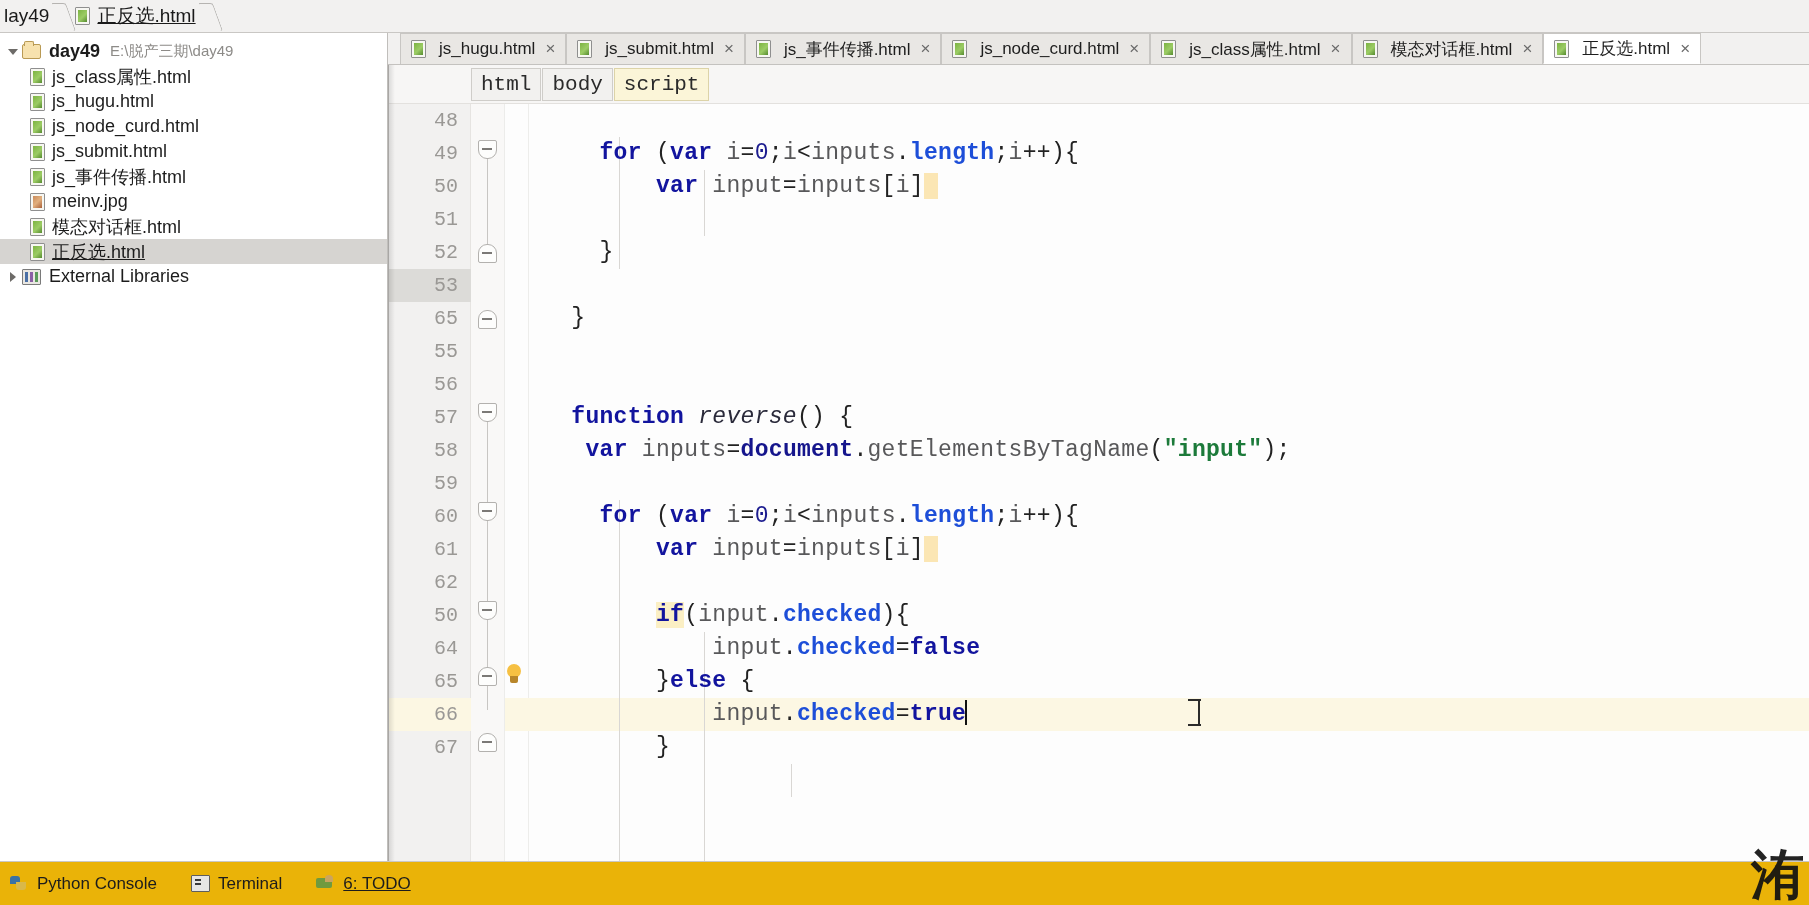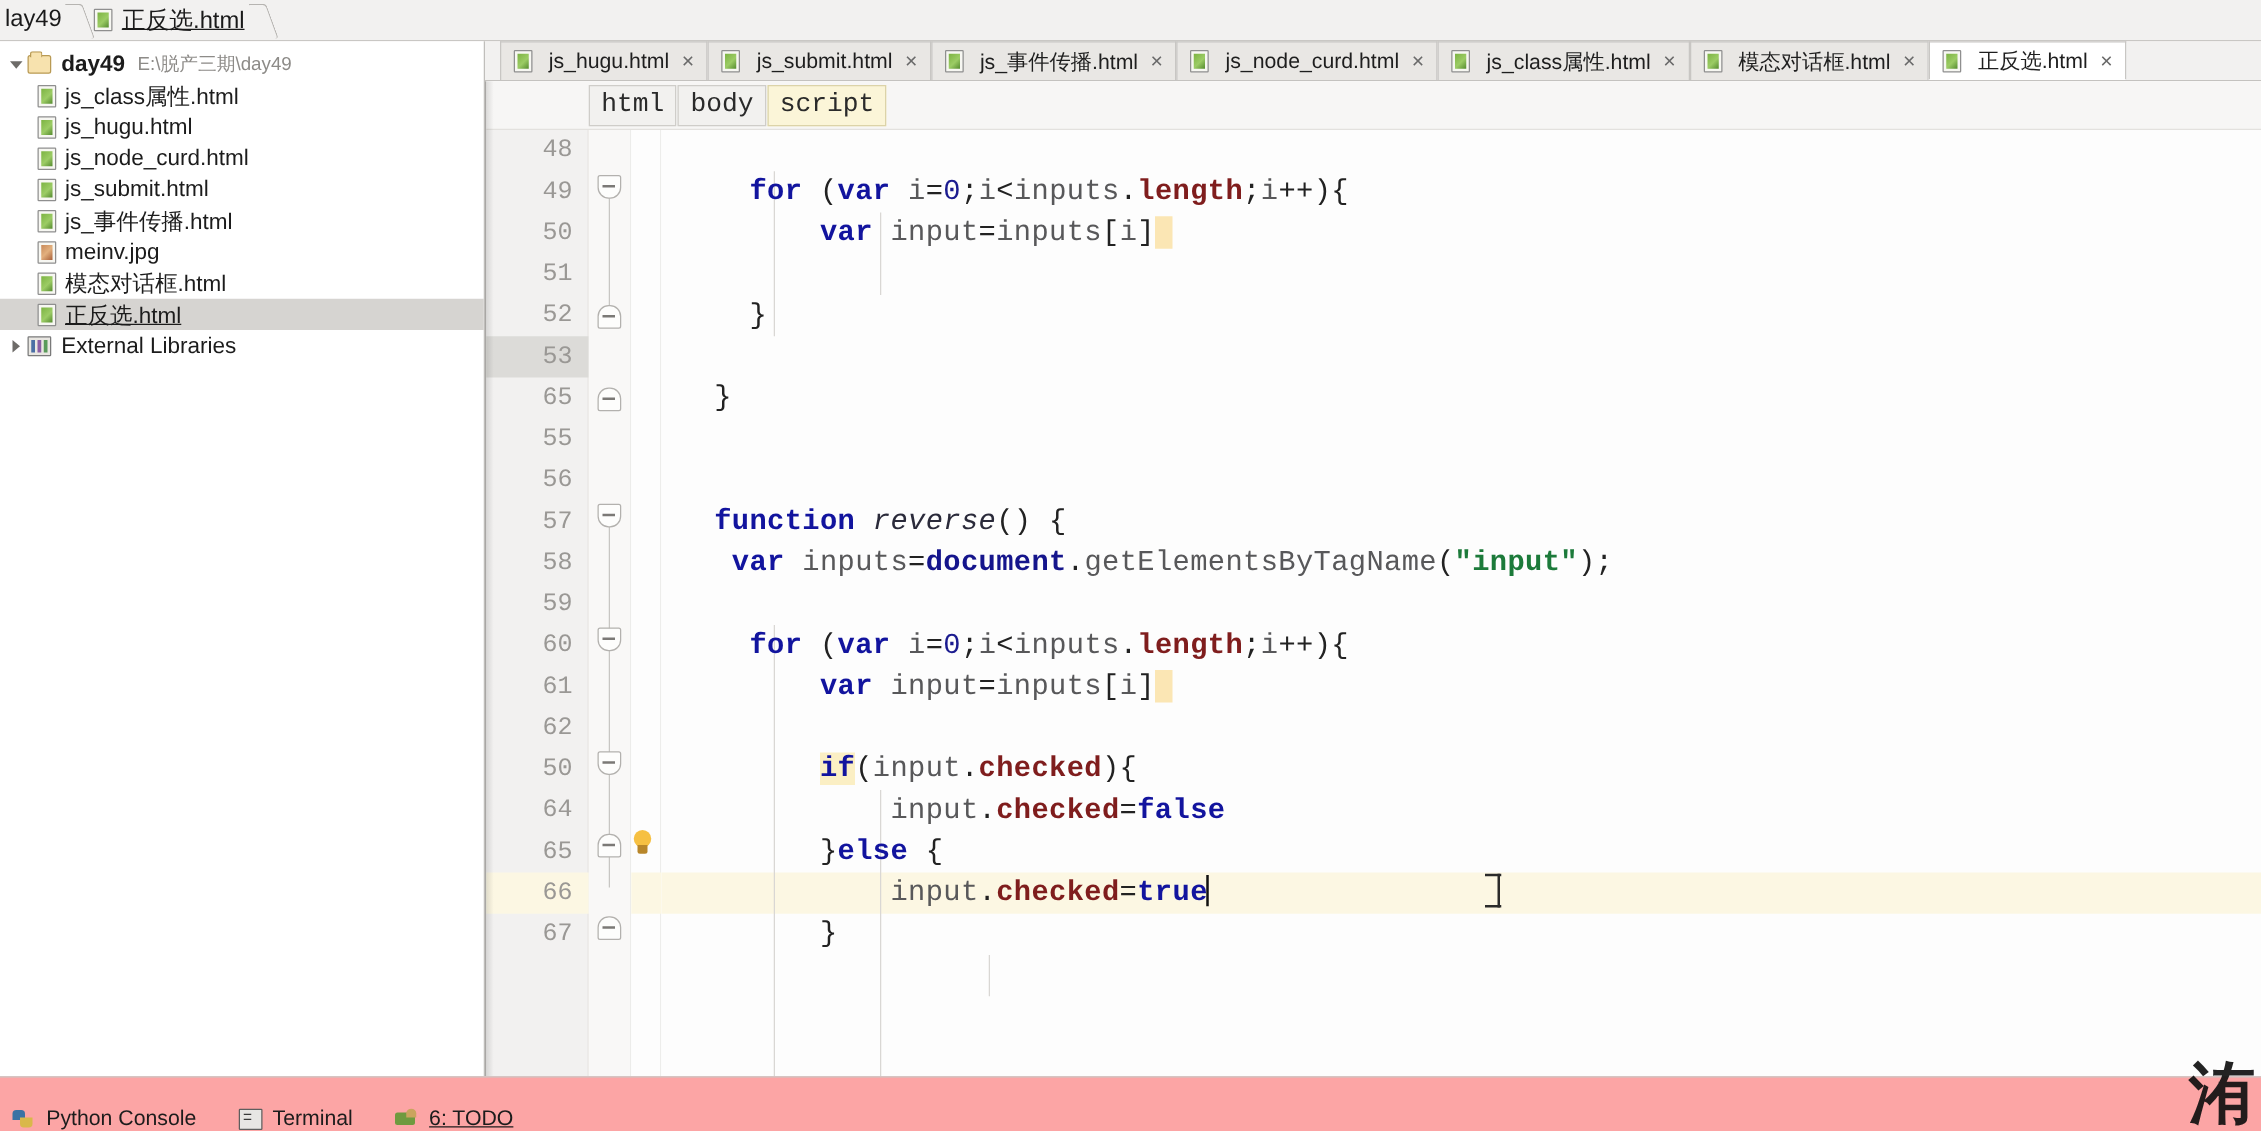--- a/index.html
+++ b/index.html
@@ -235,21 +235,21 @@
     position: absolute; left: 0; width: 1281px; height: 33px; line-height: 33px;
     font-family: "Liberation Mono", monospace; font-size: 23px; white-space: pre;
     color: #222; letter-spacing: 0.3px;
   }
   .indent-guide {
     position: absolute; width: 1px; background: #d9d7d4;
   }
   .kw { color: #12149e; font-weight: bold; }
   .kw2 { color: #15158c; font-weight: bold; }
   .pl { color: #58585a; }
-  .prop { color: #7f1d1d; font-weight: bold; margin-top: 12px; }
+  .prop { color: #1d4ed8; font-weight: bold; margin-top: 12px; }
   .num { color: #1b1b8f; }
   .str { color: #1c7a3a; font-weight: bold; }
   .fn-it { color: #2a2a3a; font-style: italic; }
   .dim { color: #7a7a7c; }
   .kw-hl { background: #fbefc4; }
   .tokhl { background: #fbe6b4; }
   .caret {
     display: inline-block; width: 2px; height: 25px; background: #111;
     vertical-align: -5px; margin: 0 -1px;
   }
@@ -261,22 +261,22 @@
   }
   .mousecursor::before { top: 0; }
   .mousecursor::after { bottom: 0; }
   .mousecursor span {
     position: absolute; left: 5px; top: 0; width: 2px; height: 27px; background: #2b2b2b;
   }
 
   
   .statusbar {
     position: absolute; left: 0; top: 861px; width: 1809px; height: 44px;
-    background: #fca5a5; border-top: 1px solid #cac8c5;
-    display: flex; align-items: flex-end; gap: 34px; padding-left: 10px;
+    background: #eab308; border-top: 1px solid #cac8c5;
+    display: flex; align-items: center; gap: 34px; padding-left: 10px;
   }
   .sb-item { display: flex; align-items: center; gap: 8px; font-size: 17px; color: #1c1c1c; }
   .sb-ico { width: 19px; height: 17px; position: relative; }
   .ico-py::before {
     content: ""; position: absolute; left: 0; top: 1px; width: 10px; height: 8px;
     background: #3b72a4; border-radius: 3px 3px 0 0;
   }
   .ico-py::after {
     content: ""; position: absolute; left: 6px; top: 7px; width: 10px; height: 8px;
     background: #d9b84a; border-radius: 0 0 3px 3px;

